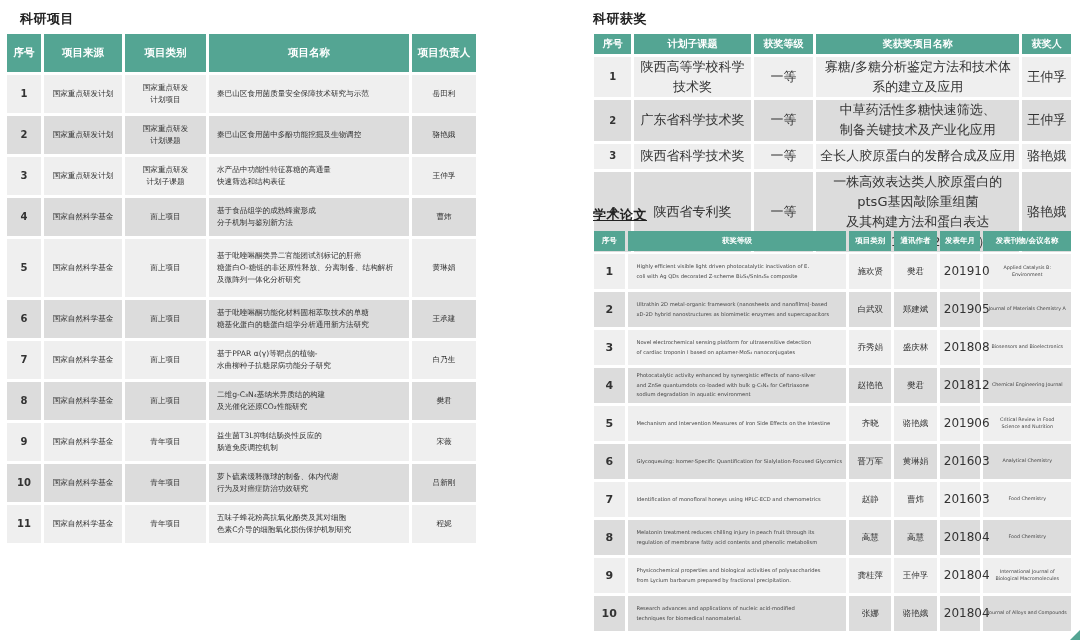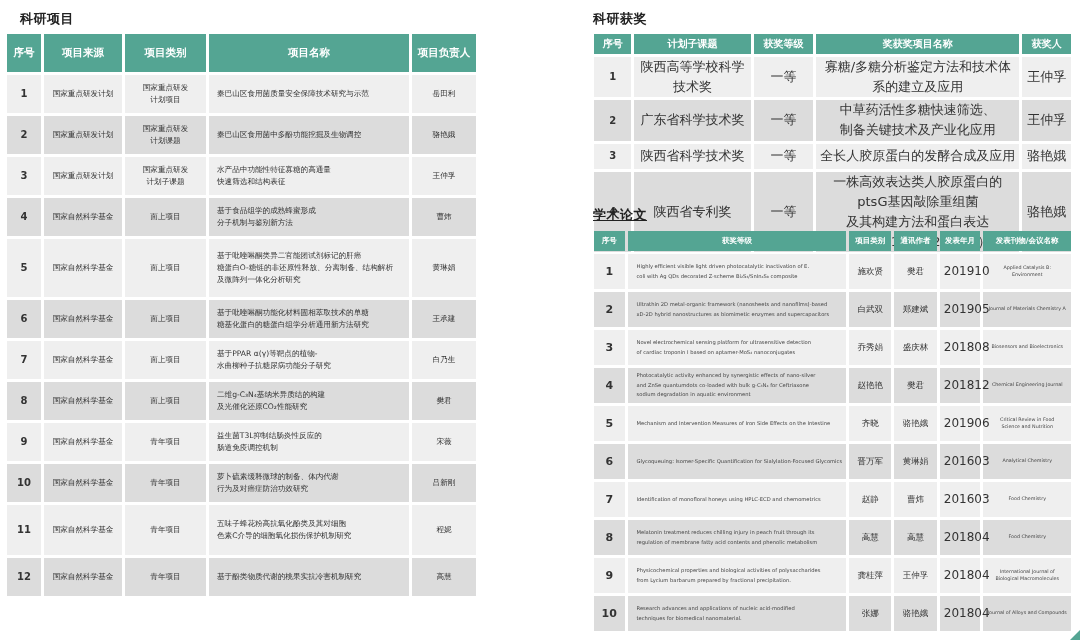--- a/index.html
+++ b/index.html
@@ -154,33 +154,26 @@
         <td class="left">益生菌T3L抑制结肠炎性反应的<br>肠道免疫调控机制</td>
         <td>宋薇</td>
       </tr>
       <tr class="even" style="height: 38px;">
         <td class="idx">10</td>
         <td>国家自然科学基金</td>
         <td>青年项目</td>
         <td class="left">萝卜硫素缓释微球的制备、体内代谢<br>行为及对癌症防治功效研究</td>
         <td>吕新刚</td>
       </tr>
-      <tr class="odd" style="height: 50px;">
+      <tr class="odd" style="height: 38px;">
         <td class="idx">11</td>
         <td>国家自然科学基金</td>
         <td>青年项目</td>
         <td class="left">五味子蜂花粉高抗氧化酚类及其对细胞<br>色素C介导的细胞氧化损伤保护机制研究</td>
         <td>程妮</td>
-      </tr>
-      <tr class="even" style="height: 38px;">
-        <td class="idx">12</td>
-        <td>国家自然科学基金</td>
-        <td>青年项目</td>
-        <td class="left">基于酚类物质代谢的桃果实抗冷害机制研究</td>
-        <td>高慧</td>
       </tr>
     </tbody>
 </table>
 
 <div class="section-title" style="left:593px; top:10px;">科研获奖</div>
 <table class="grid" id="awards">
   <colgroup>
     <col style="width:37px">
       <col style="width:115px">
       <col style="width:59px">

